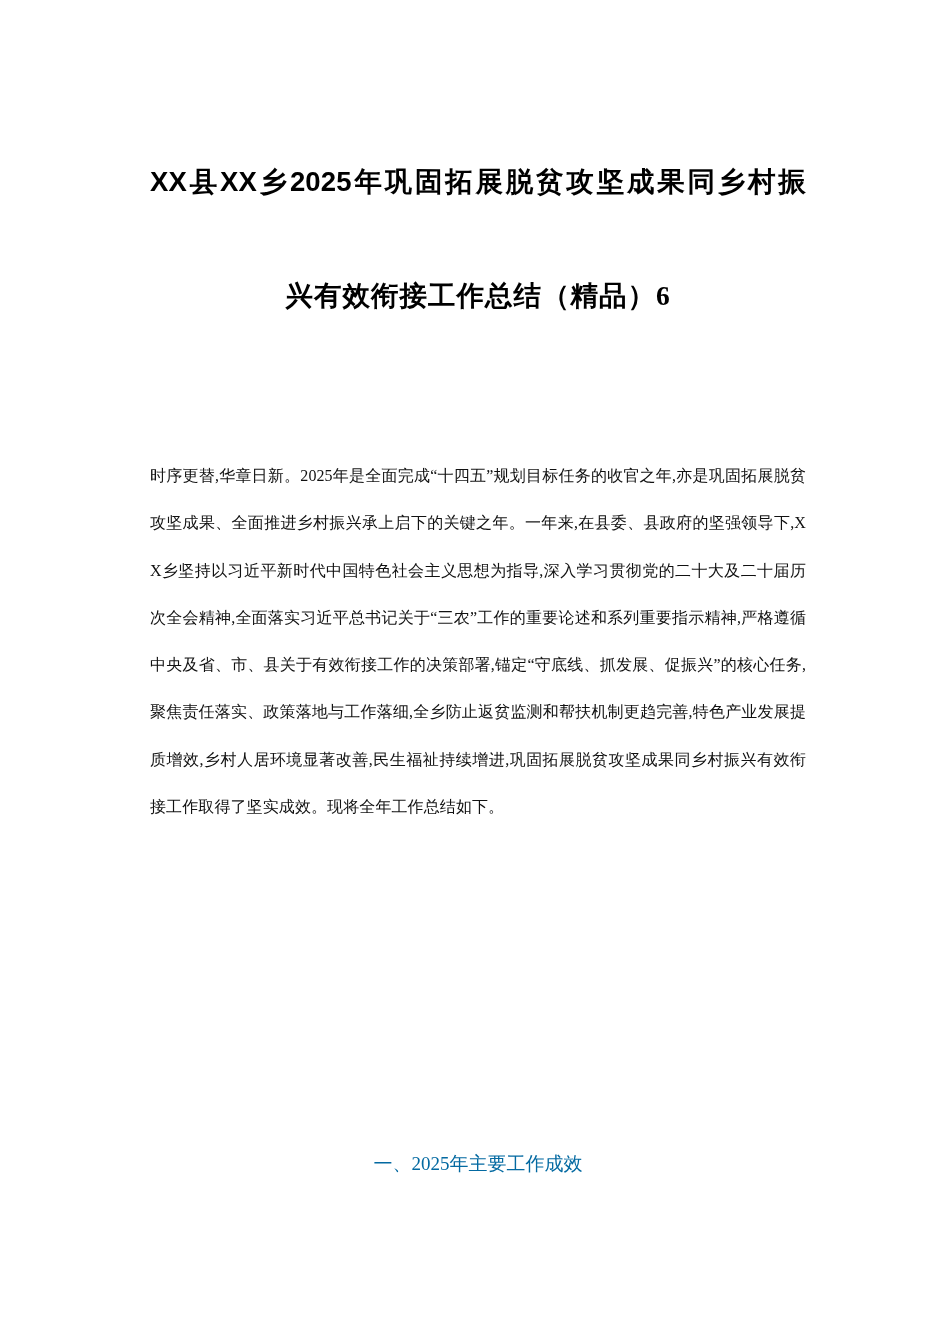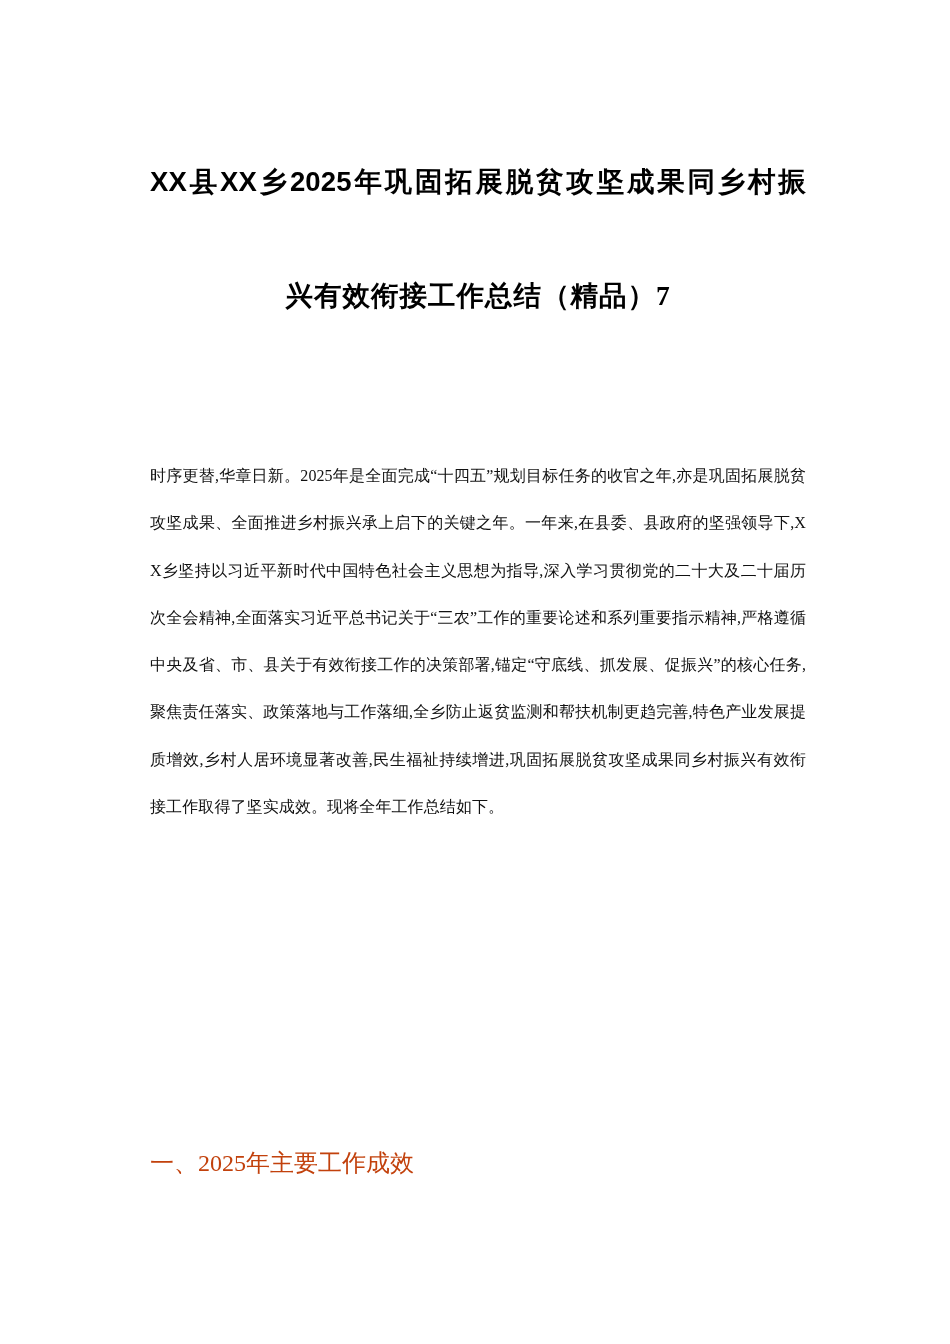--- a/index.html
+++ b/index.html
@@ -96,37 +96,37 @@
   
   .section-heading {
     position: absolute;
     left: 0;
     top: 1140px;
     width: 656px;
     margin: 0;
     padding: 0;
     font-family: "Liberation Serif", "DejaVu Serif", serif;
     font-weight: normal;
-    font-size: 24px;
+    font-size: 19px;
     line-height: 47.3px;
-    color: #c2410c;
-    text-align: left;
+    color: #0369a1;
+    text-align: center;
     white-space: nowrap;
   }
 </style>
 </head>
 <body>
 
 <div class="page">
 
   <div class="content">
 
     <h1 class="doc-title title-line-1">XX县XX乡2025年巩固拓展脱贫攻坚成果同乡村振</h1>
 
-    <h1 class="doc-title title-line-2">兴有效衔接工作总结（精品）7</h1>
+    <h1 class="doc-title title-line-2">兴有效衔接工作总结（精品）6</h1>
 
     <div class="body-block">
       <p class="para">时序更替,华章日新。2025年是全面完成“十四五”规划目标任务的收官之年,亦是巩固拓展脱贫攻坚成果、全面推进乡村振兴承上启下的关键之年。一年来,在县委、县政府的坚强领导下,XX乡坚持以习近平新时代中国特色社会主义思想为指导,深入学习贯彻党的二十大及二十届历次全会精神,全面落实习近平总书记关于“三农”工作的重要论述和系列重要指示精神,严格遵循中央及省、市、县关于有效衔接工作的决策部署,锚定“守底线、抓发展、促振兴”的核心任务,聚焦责任落实、政策落地与工作落细,全乡防止返贫监测和帮扶机制更趋完善,特色产业发展提质增效,乡村人居环境显著改善,民生福祉持续增进,巩固拓展脱贫攻坚成果同乡村振兴有效衔接工作取得了坚实成效。现将全年工作总结如下。</p>
     </div>
 
     <h2 class="section-heading">一、2025年主要工作成效</h2>
 
   </div>
 
 </div>

